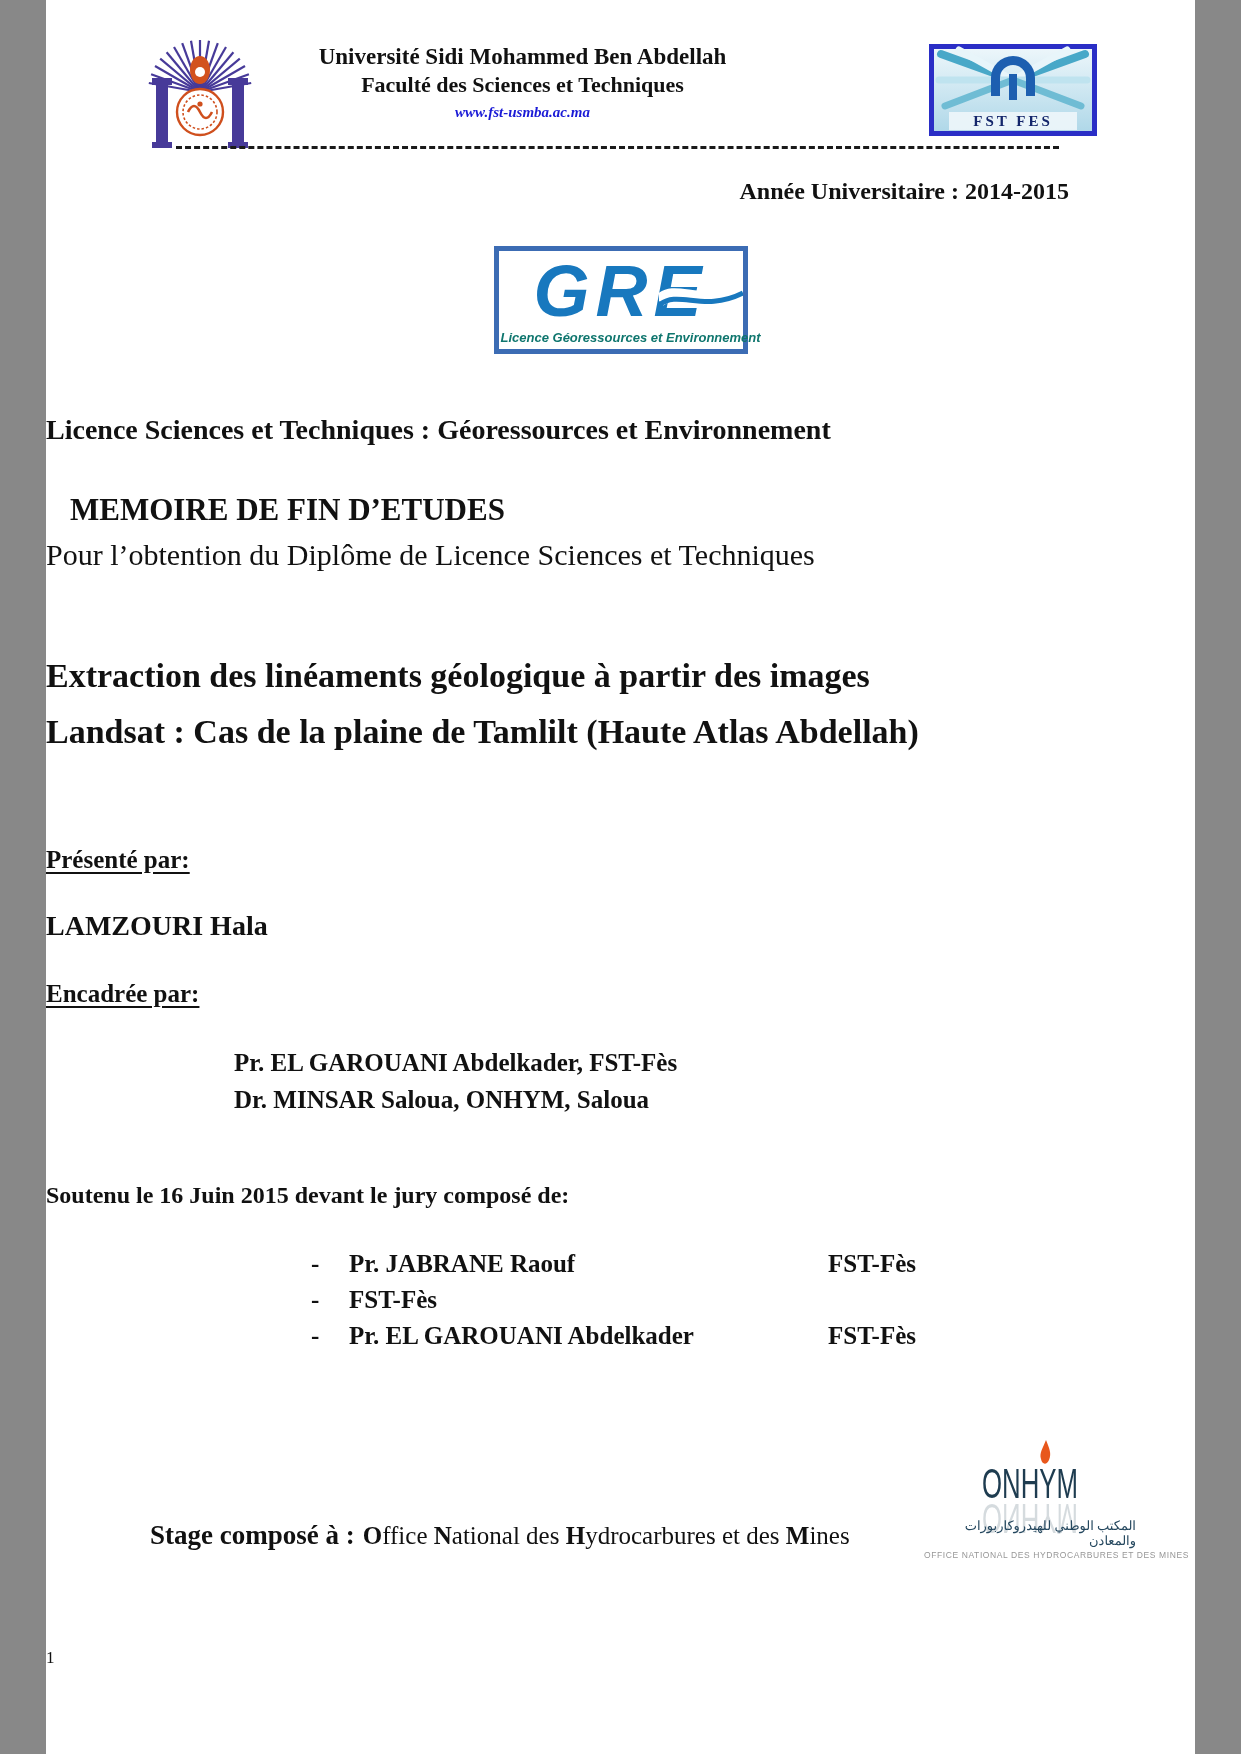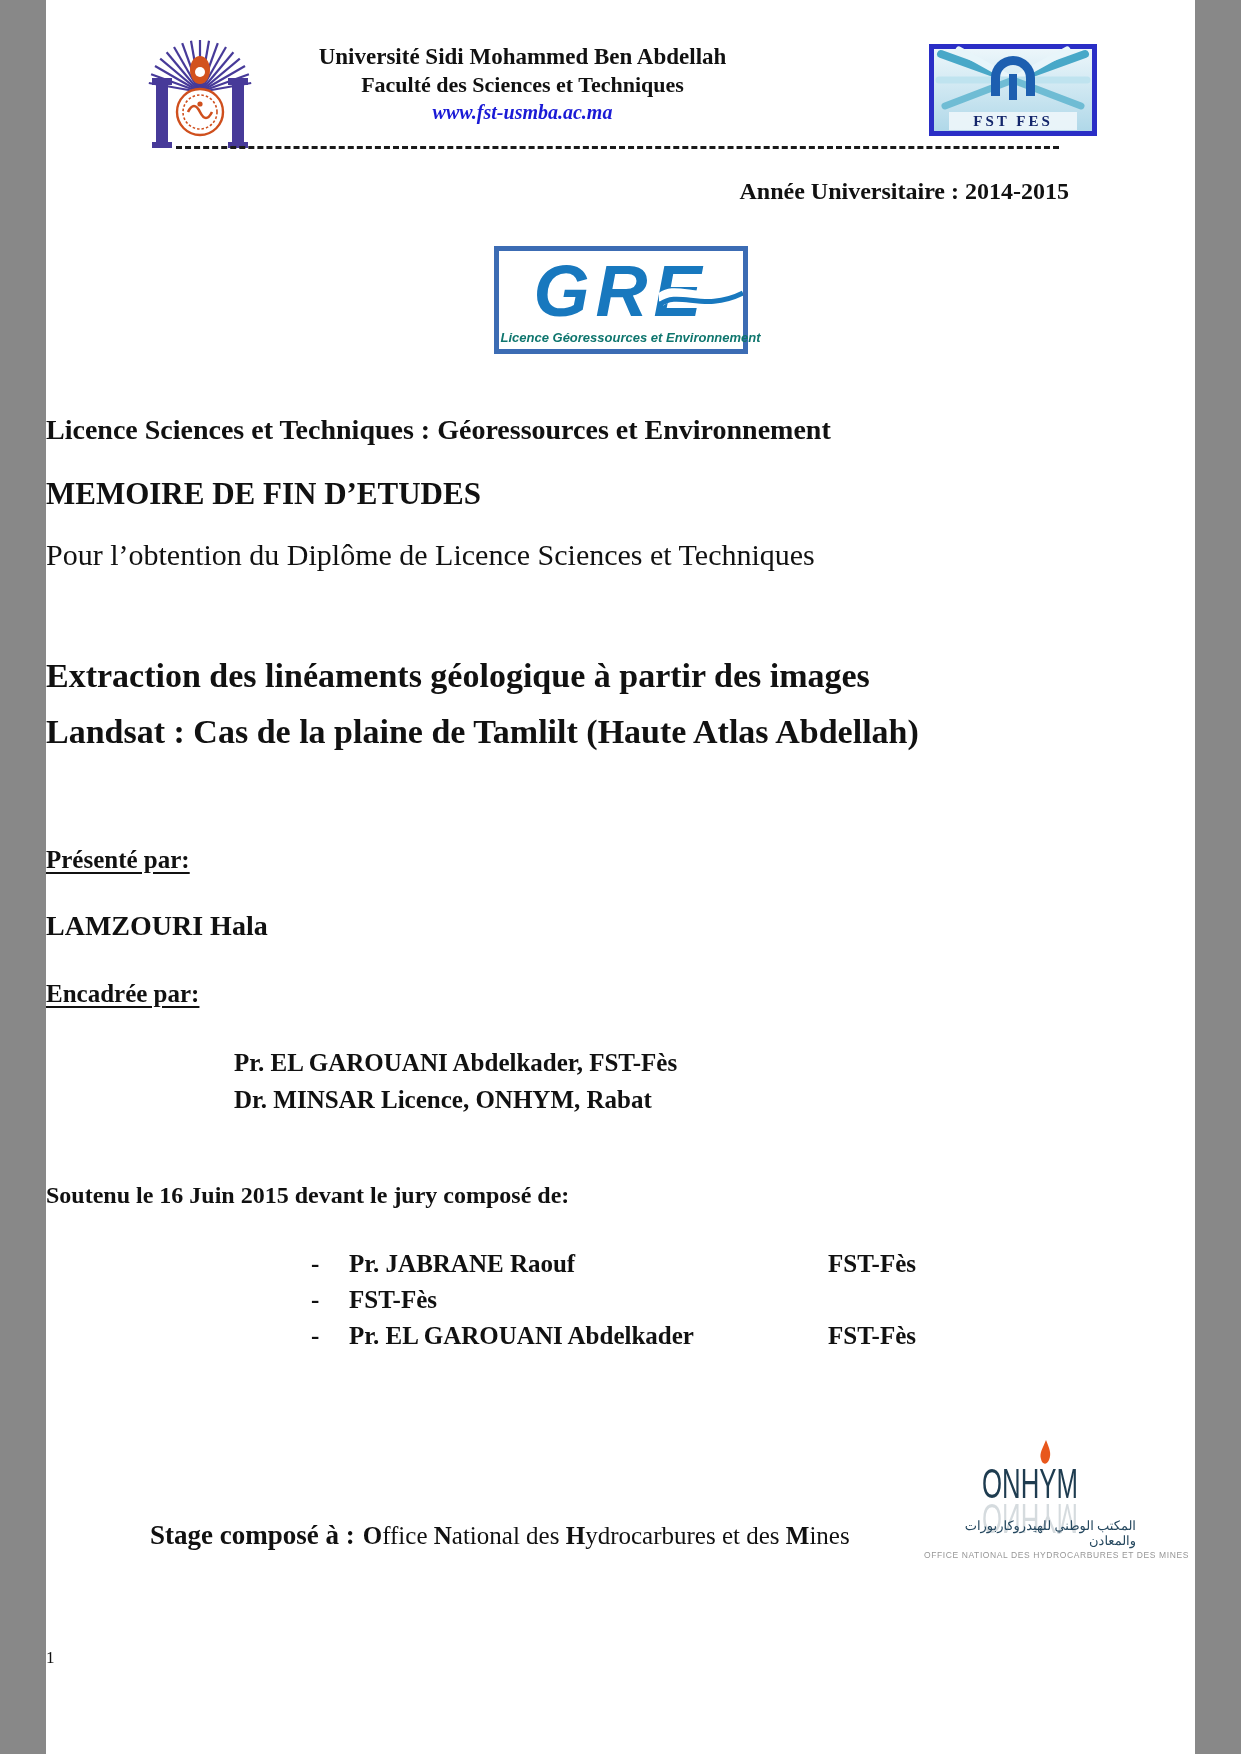--- a/index.html
+++ b/index.html
@@ -10,37 +10,37 @@
     background:#ffffff;
     font-family:"Liberation Serif", serif;
     color:#111;
     overflow:hidden;
   }
   
   .header{position:absolute;top:32px;left:98px;right:98px;display:flex;align-items:flex-start;}
   .hdr-center{flex:1;text-align:center;padding-top:10px;padding-right:140px;}
   .hdr-university{font-size:23px;font-weight:bold;line-height:29px;}
   .hdr-faculty{font-size:22px;font-weight:bold;line-height:28px;}
-  .hdr-site{font-size:20px;font-weight:bold;font-style:italic;color:#1a1ad6;line-height:27px;cursor:pointer;}
+  .hdr-site{font-size:15px;font-weight:bold;font-style:italic;color:#1a1ad6;line-height:27px;cursor:pointer;}
   .fst-logo{margin-top:12px;}
   .sep{position:absolute;top:146px;left:130px;right:136px;border-top:3px dashed #1a1a1a;}
   .annee{position:absolute;top:178px;right:126px;font-size:24px;font-weight:bold;}
   
   .gre{position:absolute;top:246px;left:50%;transform:translateX(-50%);
        border:5px solid #3c6cb4;background:#fff;width:244px;text-align:center;}
   .gre-letters{position:relative;font-family:"Liberation Sans",sans-serif;
        font-style:italic;font-weight:bold;font-size:72px;line-height:76px;
        letter-spacing:6px;color:#1878be;padding-top:2px;}
   .gre-wave{position:absolute;right:0px;top:30px;}
   .gre-caption{font-family:"Liberation Sans",sans-serif;font-style:italic;font-weight:bold;
        font-size:13px;color:#0f766e;padding:1px 2px 4px 2px;white-space:nowrap;}
   
   .centered{position:absolute;left:0;right:0;text-align:left;}
   .program{top:414px;font-size:28px;font-weight:bold;}
-  .memoir-h{top:476px;font-size:31px;font-weight:bold;}
+  .memoir-h{top:492px;font-size:31px;font-weight:bold;padding-left:24px;}
   .memoir-sub{top:538px;font-size:30px;}
   .title{top:648px;font-size:34px;font-weight:bold;line-height:56px;}
   .title-inner{display:inline-block;max-width:880px;}
   .presente{top:846px;font-size:25px;font-weight:bold;}
   .underlined{text-decoration:underline;text-decoration-thickness:2px;text-underline-offset:4px;}
   .author{top:910px;font-size:28px;font-weight:bold;}
   .encadree{top:980px;font-size:25px;font-weight:bold;}
   .advisors{position:absolute;top:1044px;left:188px;font-size:25px;font-weight:bold;line-height:37px;}
   .soutenu{top:1182px;font-size:24px;font-weight:bold;}
   .jury{position:absolute;top:1246px;left:265px;width:630px;font-size:25px;font-weight:bold;}
@@ -159,21 +159,21 @@
     <span class="underlined">Présenté par:</span>
   </div>
   <div class="centered author">LAMZOURI Hala</div>
 
   <div class="centered encadree">
     <span class="underlined">Encadrée par:</span>
   </div>
 
   <div class="advisors">
     <div>Pr. EL GAROUANI Abdelkader,  FST-Fès</div>
-    <div>Dr. MINSAR Licence, ONHYM, Rabat</div>
+    <div>Dr. MINSAR Saloua, ONHYM, Saloua</div>
   </div>
 
   <div class="centered soutenu">Soutenu le 16 Juin 2015  devant le jury composé de:</div>
 
   <div class="jury">
     <div class="jury-row">
       <span class="jury-bullet">-</span>
       <span class="jury-name">Pr. JABRANE Raouf</span>
       <span class="jury-affil">FST-Fès</span>
     </div>

